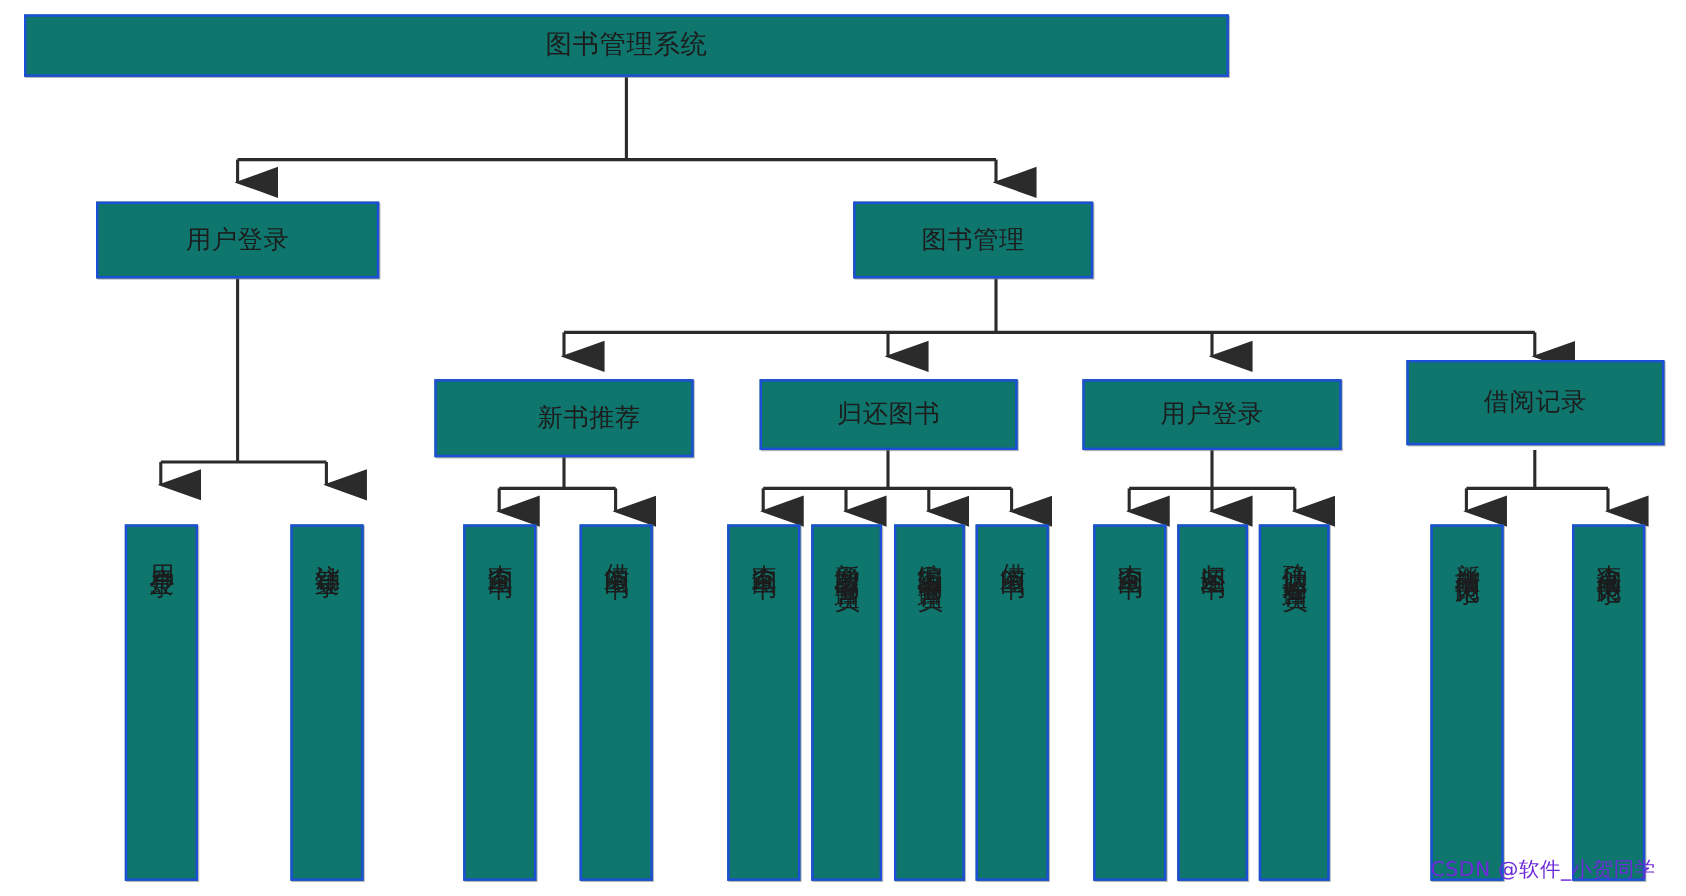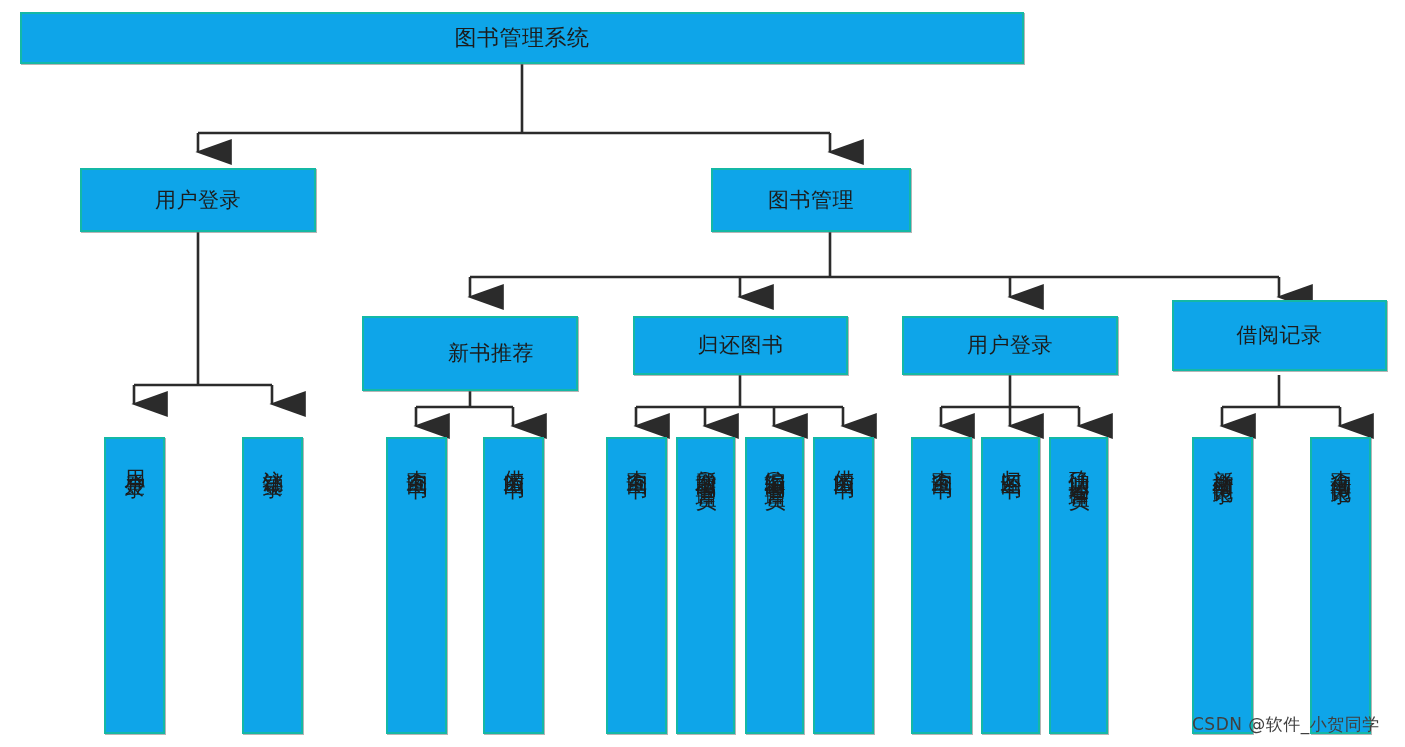--- a/index.html
+++ b/index.html
@@ -22,22 +22,22 @@
     position: absolute;
     left: 0;
     top: 0;
     width: 1405px;
     height: 747px;
     pointer-events: none;
   }
   .node {
     position: absolute;
     box-sizing: border-box;
-    background: #0ea5e9;
-    border: 2px solid #14b8a6;
+    background: #0f766e;
+    border: 2px solid #1d4ed8;
     display: flex;
     align-items: center;
     justify-content: center;
     color: #1c1c1c;
     box-shadow: 1px 1px 0 rgba(120,120,120,0.55);
   }
   .node .label {
     display: block;
     line-height: 1.18;
     letter-spacing: 0.5px;
@@ -57,21 +57,21 @@
   .node.vert .label {
     writing-mode: vertical-rl;
     text-orientation: upright;
     font-size: 21px;
     letter-spacing: 3px;
     line-height: 1;
   }
   .watermark {
     position: absolute;
     font-size: 17px;
-    color: #404040;
+    color: #6d28d9;
     letter-spacing: 0.5px;
     white-space: nowrap;
     font-family: "DejaVu Sans", "Liberation Sans", sans-serif;
   }
 </style>
 </head>
 <body>
 
 <div id="diagram">
 
@@ -130,21 +130,21 @@
     <span class="label">图书管理系统</span>
   </div>
 
   <div class="node horiz" style="left:80px; top:168px; width:236px; height:64px;">
     <span class="label">用户登录</span>
   </div>
   <div class="node horiz" style="left:711px; top:168px; width:200px; height:64px;">
     <span class="label">图书管理</span>
   </div>
 
-  <div class="node horiz" style="left:362px; top:316px; width:216px; height:75px;padding-left:42px;">
+  <div class="node horiz" style="left:362px; top:316px; width:216px; height:65px;padding-left:42px;">
     <span class="label">新书推荐</span>
   </div>
   <div class="node horiz" style="left:633px; top:316px; width:215px; height:59px;">
     <span class="label">归还图书</span>
   </div>
   <div class="node horiz" style="left:902px; top:316px; width:216px; height:59px;">
     <span class="label">用户登录</span>
   </div>
   <div class="node horiz" style="left:1172px; top:300px; width:215px; height:71px;">
     <span class="label">借阅记录</span>

